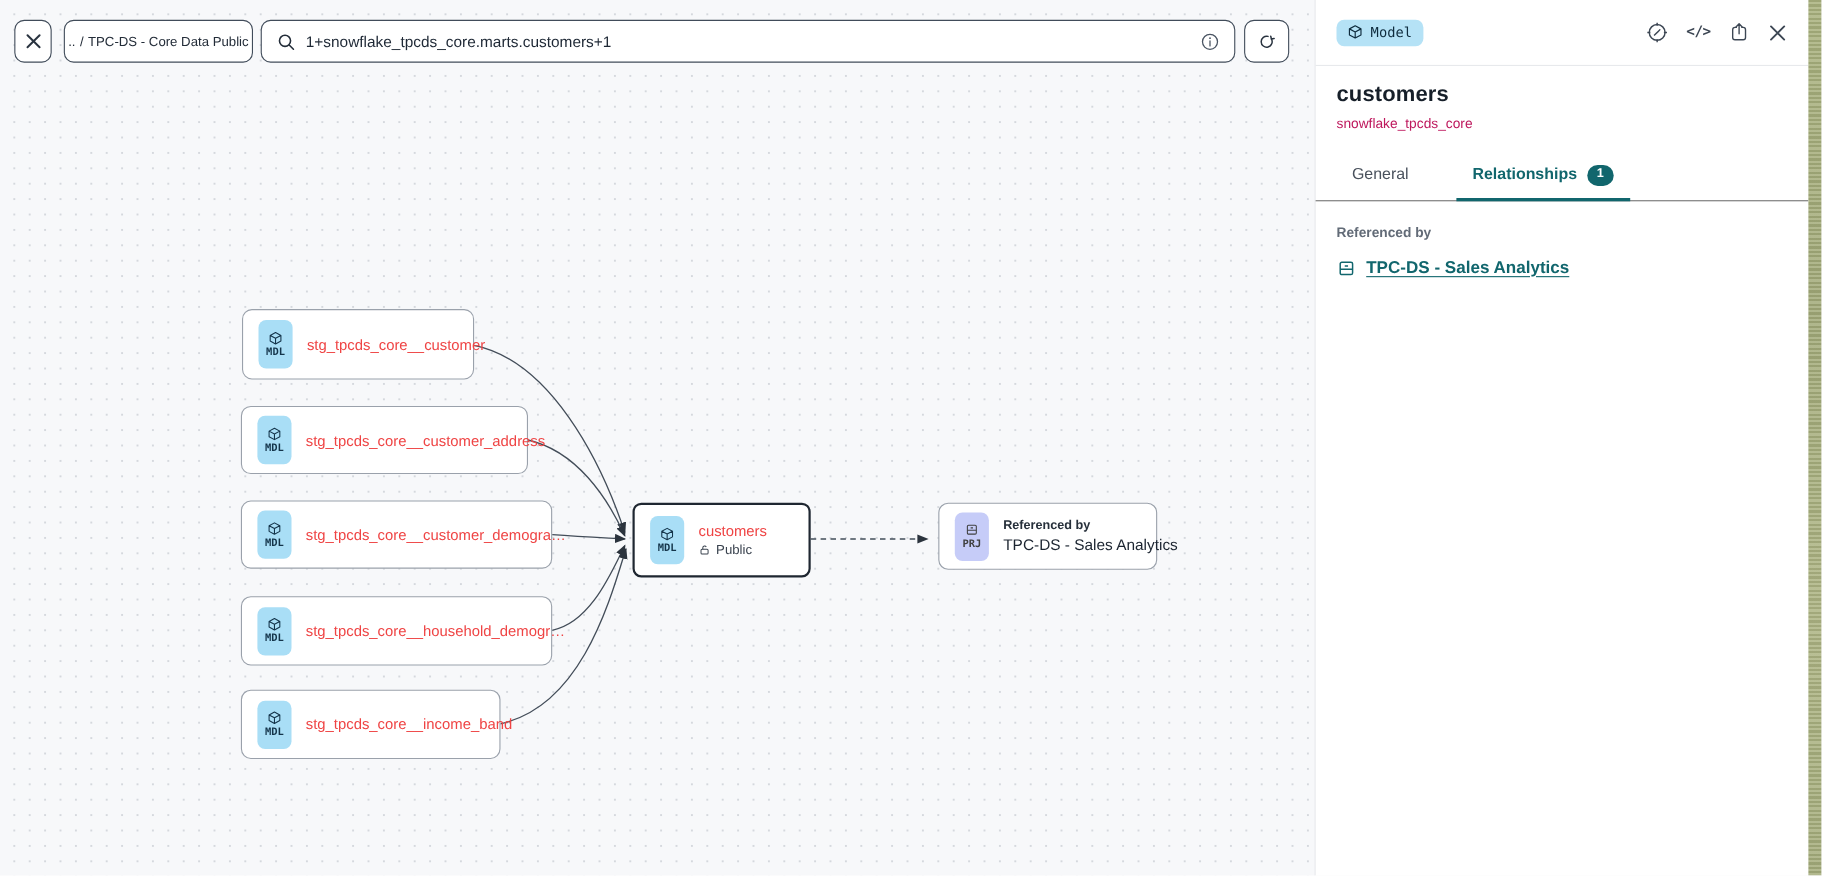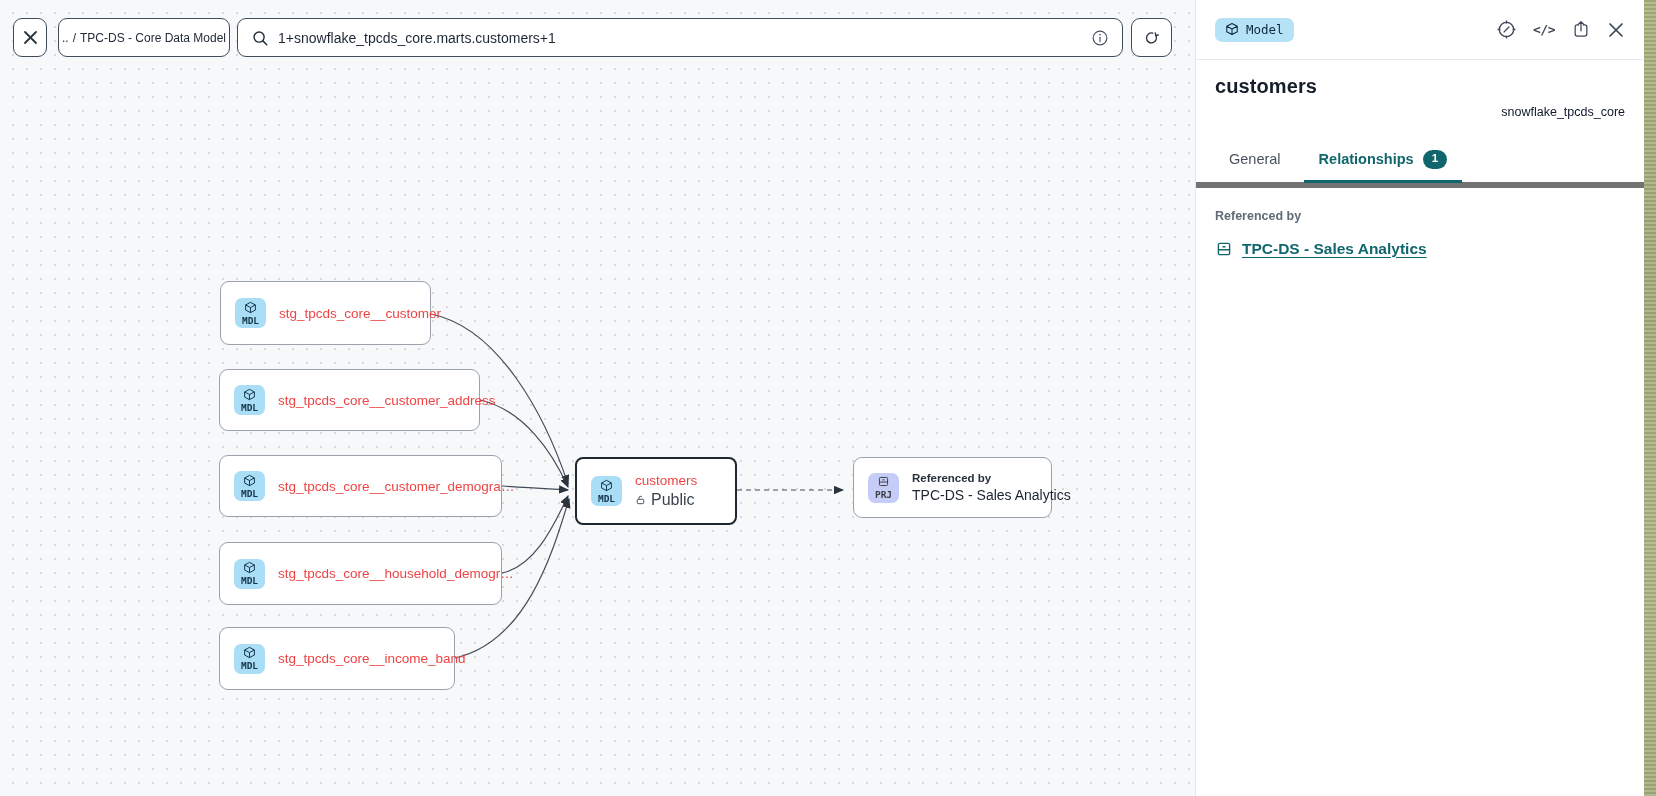--- a/index.html
+++ b/index.html
@@ -36,29 +36,29 @@
   .icon{ display:inline-flex; align-items:center; justify-content:center; flex:none; }
 
   
   .edges{ position:absolute; left:0; top:0; pointer-events:none; }
   .node{
     position:absolute; background:#fff; border:1px solid #9aa1ab; border-radius:9px;
     display:flex; align-items:center; gap:13px; padding:0 14px; cursor:pointer;
   }
   .node.selected{ border:2px solid #1f2731; border-radius:8px; }
   .node-badge{
-    width:31px; height:30px; border-radius:7px; flex:none;
+    width:31px; height:44px; border-radius:7px; flex:none;
     display:flex; flex-direction:column; align-items:center; justify-content:center;
   }
   .badge-mdl{ background:#a9def6; color:#14344a; }
   .badge-prj{ background:#c6ccf8; color:#404040; }
   .badge-label{ font-family:"DejaVu Sans Mono",monospace; font-size:9.5px; font-weight:700; line-height:1; margin-top:2px; }
   .node-label{ font-size:13.5px; color:#ef4444; white-space:nowrap; }
   .node-stack{ display:flex; flex-direction:column; gap:3px; }
-  .vis-row{ display:flex; align-items:center; gap:5px; font-size:16px; color:#3a434f; }
+  .vis-row{ display:flex; align-items:center; gap:5px; font-size:12px; color:#3a434f; }
   .prj-eyebrow{ font-size:11.5px; font-weight:600; color:#27303b; }
   .prj-label{ font-size:14px; color:#1b2430; white-space:nowrap; }
 
   
   .panel{
     position:absolute; left:1195px; top:0; width:449px; height:796px;
     background:#fff; border-left:1px solid #e4e6e9;
   }
   .p-header{
     height:60px; display:flex; align-items:center; padding:0 19px;
@@ -68,23 +68,23 @@
     display:flex; align-items:center; gap:7px; background:#b5e2f6; border-radius:7px;
     padding:4px 10px 5px; font-family:"DejaVu Sans Mono",monospace;
     font-size:12.5px; color:#0e2b3d; font-weight:500;
   }
   .hdr-icons{ margin-left:auto; display:flex; align-items:center; gap:16px; color:#3d4754; }
   .hdr-icons .icon{ cursor:pointer; }
   .code-glyph{ font-family:"DejaVu Sans Mono",monospace; font-size:13px; font-weight:600; letter-spacing:-0.5px; }
 
   .p-title-block{ padding:15px 19px 0; }
   .p-title{ margin:0; font-size:20px; font-weight:700; color:#161f29; letter-spacing:0.1px; }
-  .p-subtitle{ margin-top:7px; font-size:12.5px; color:#0f172a;text-align:right; }
-
-  .tabs{ display:flex; padding:0 18px; margin-top:31px; border-bottom:6px solid #737373; gap:8px; }
+  .p-subtitle{ margin-top:7px; font-size:12.5px; color:#be185d; }
+
+  .tabs{ display:flex; padding:0 18px; margin-top:31px; border-bottom:1px solid #737373; gap:28px; }
   .tab{
     padding:0 15px 13px; font-size:14.5px; color:#4a525d; position:relative;
     display:flex; align-items:center; gap:9px; cursor:pointer;
   }
   .tab.active{ color:#11666d; font-weight:700;justify-content:center; }
   .tab.active::after{ content:""; position:absolute; left:0; right:0; bottom:-1px; height:3px; background:#11666d; }
   .count-pill{
     background:#11666d; color:#fff; font-size:11.5px; font-weight:700;
     border-radius:11px; padding:3px 9px 4px; line-height:1;
   }
@@ -131,21 +131,21 @@
     <span class="icon">
       <svg width="15" height="15" viewBox="0 0 15 15">
           <path d="M2 2 L13 13 M13 2 L2 13" stroke="#2a3440" stroke-width="1.8" stroke-linecap="round"></path>
         </svg>
     </span>
   </div>
 
   <div class="tb-btn tb-crumb">
     <span>..</span>
     <span>/</span>
-    <span>TPC-DS - Core Data Model</span>
+    <span>TPC-DS - Core Data Public</span>
   </div>
 
   <div class="tb-btn tb-search">
     <span class="icon">
       <svg width="18" height="18" viewBox="0 0 20 20" fill="none" stroke="#232d39" stroke-width="1.6">
         <circle cx="9" cy="9" r="5.6"></circle>
           <path d="M13.2 13.2 L17.5 17.5" stroke-linecap="round"></path>
       </svg>
     </span>
     <input type="text" value="1+snowflake_tpcds_core.marts.customers+1" style="">

